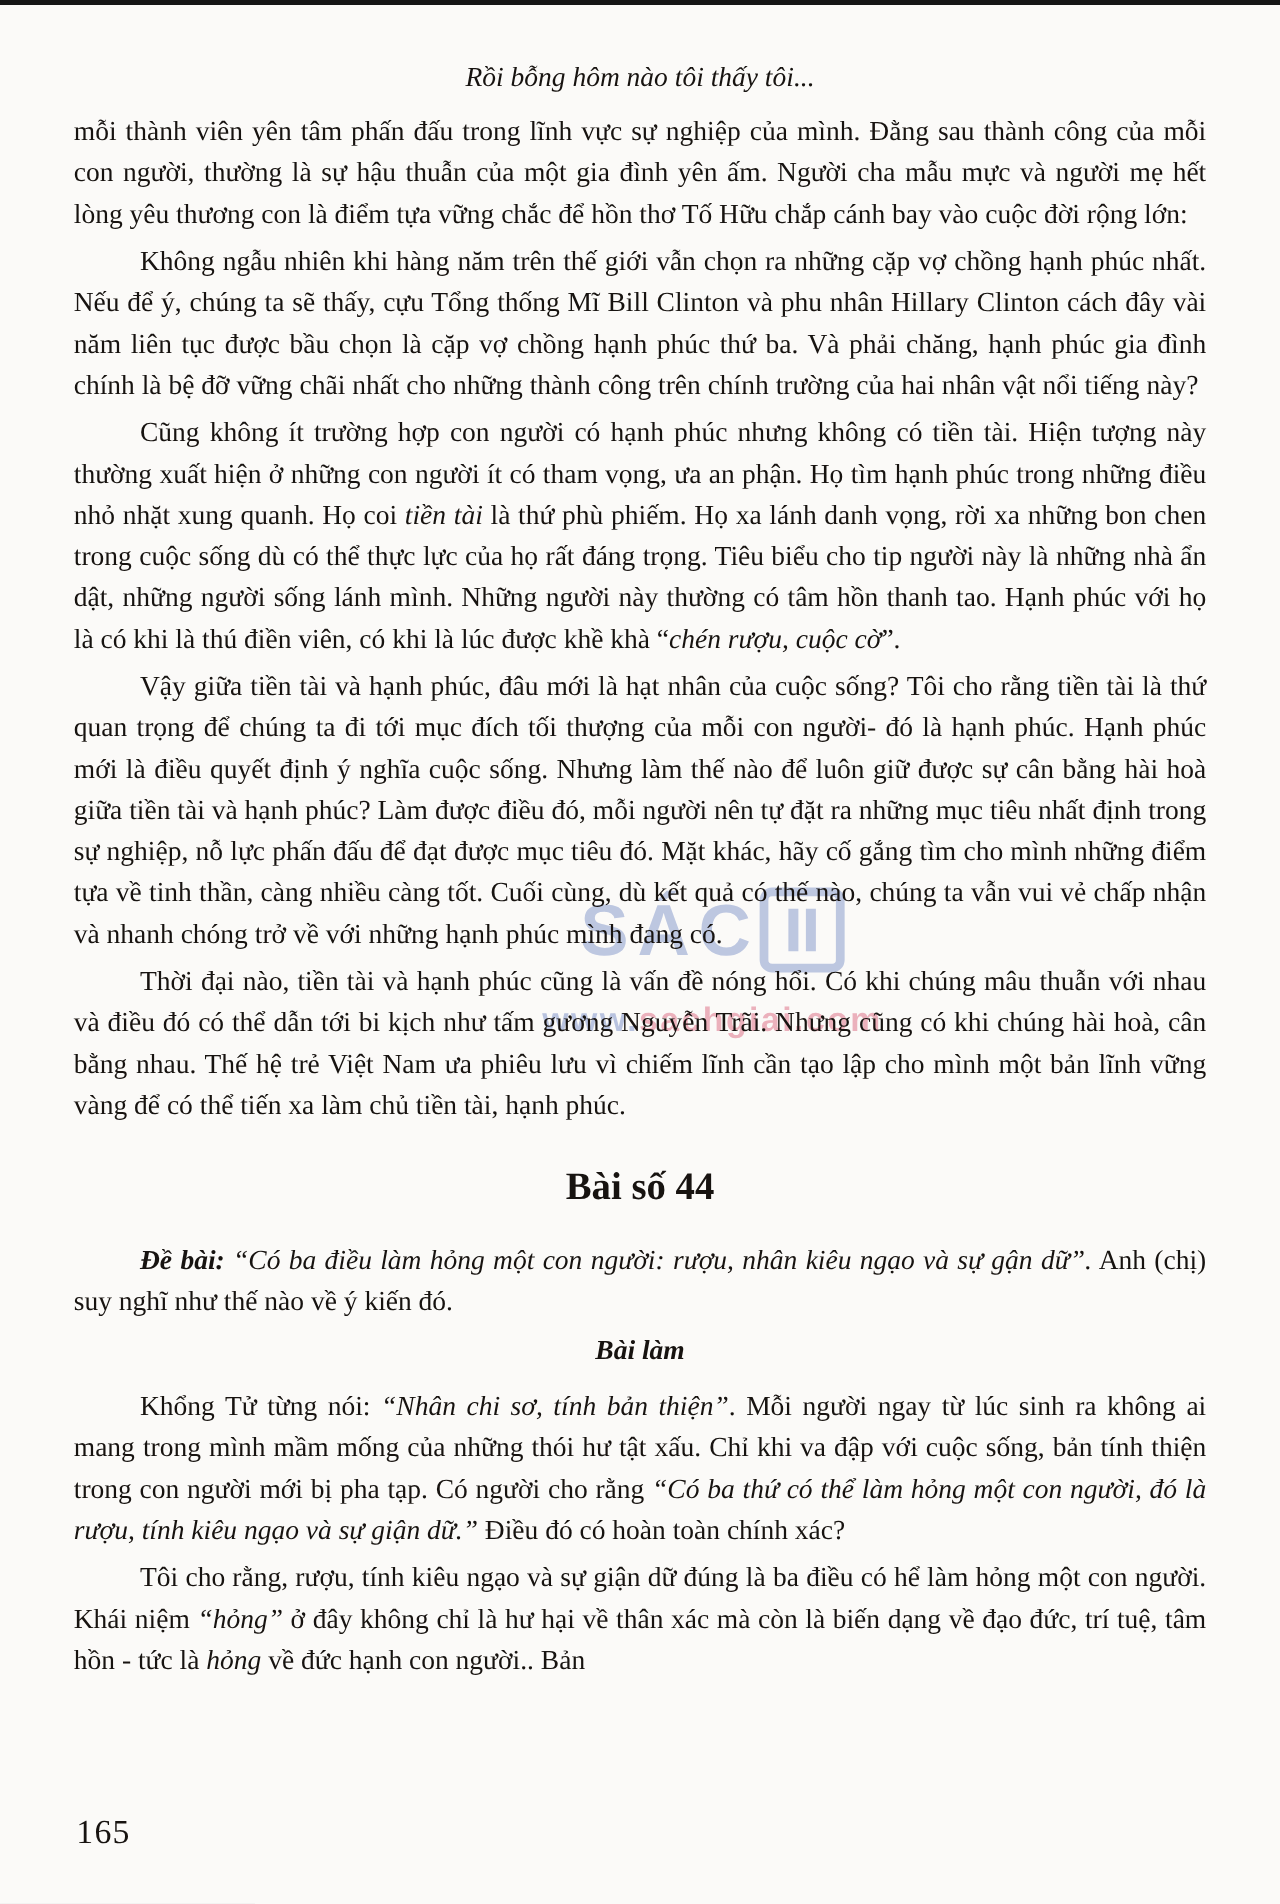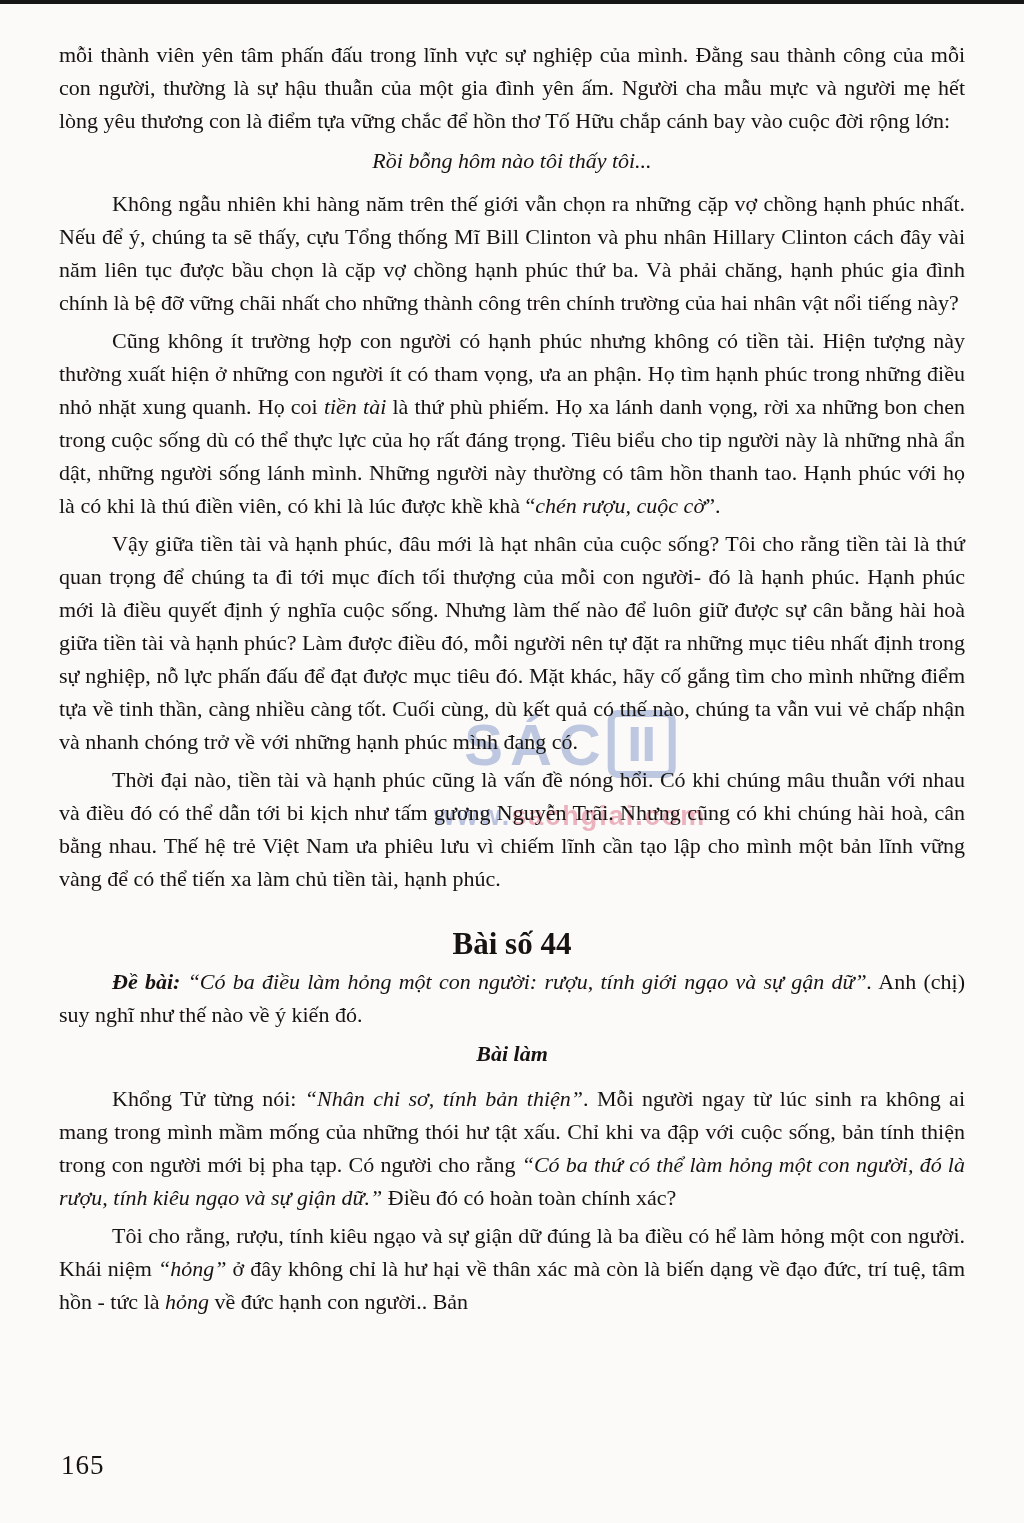--- a/index.html
+++ b/index.html
@@ -46,21 +46,21 @@
     z-index:1;
     font-size:22px;line-height:33px;
     text-align:justify;
   }
   .blk{margin:0;}
   .blk.body{margin:0 0 5px;}
   .blk.body.indent{text-indent:53px;}
   .blk.quote{text-align:center;font-style:italic;margin:7px 0 10px;}
   .blk.heading{
     text-align:center;font-weight:700;font-size:31px;line-height:42px;
-    margin:28px 0 0;
+    margin:28px 0 21px;
   }
   .blk.center-bi{text-align:center;font-weight:700;font-style:italic;margin:6px 0 12px;}
   .seg.i{font-style:italic;}
   .seg.bi{font-style:italic;font-weight:700;}
   .pagenum{
     position:absolute;left:61px;top:1450px;
     font-size:27px;letter-spacing:1px;z-index:1;
   }
 </style>
 </head>
@@ -77,28 +77,28 @@
         <span class="wm-bar"></span>
         <span class="wm-bar"></span>
       </span>
     </div>
     <div class="wm-url">
       <span style="color: rgb(169, 182, 217);">www.</span><span style="color: rgb(232, 159, 174);">sachgiai.com</span>
     </div>
   </div>
 
   <div class="content">
+      <div class="blk quote"><span class="seg i">Rồi bỗng hôm nào tôi thấy tôi...</span></div>
       <div class="blk body"><span class="seg n">mỗi thành viên yên tâm phấn đấu trong lĩnh vực sự nghiệp của mình. Đằng sau thành công của mỗi con người, thường là sự hậu thuẫn của một gia đình yên ấm. Người cha mẫu mực và người mẹ hết lòng yêu thương con là điểm tựa vững chắc để hồn thơ Tố Hữu chắp cánh bay vào cuộc đời rộng lớn:</span></div>
-      <div class="blk quote"><span class="seg i">Rồi bỗng hôm nào tôi thấy tôi...</span></div>
       <div class="blk body indent"><span class="seg n">Không ngẫu nhiên khi hàng năm trên thế giới vẫn chọn ra những cặp vợ chồng hạnh phúc nhất. Nếu để ý, chúng ta sẽ thấy, cựu Tổng thống Mĩ Bill Clinton và phu nhân Hillary Clinton cách đây vài năm liên tục được bầu chọn là cặp vợ chồng hạnh phúc thứ ba. Và phải chăng, hạnh phúc gia đình chính là bệ đỡ vững chãi nhất cho những thành công trên chính trường của hai nhân vật nổi tiếng này?</span></div>
       <div class="blk body indent"><span class="seg n">Cũng không ít trường hợp con người có hạnh phúc nhưng không có tiền tài. Hiện tượng này thường xuất hiện ở những con người ít có tham vọng, ưa an phận. Họ tìm hạnh phúc trong những điều nhỏ nhặt xung quanh. Họ coi </span><span class="seg i">tiền tài</span><span class="seg n"> là thứ phù phiếm. Họ xa lánh danh vọng, rời xa những bon chen trong cuộc sống dù có thể thực lực của họ rất đáng trọng. Tiêu biểu cho tip người này là những nhà ẩn dật, những người sống lánh mình. Những người này thường có tâm hồn thanh tao. Hạnh phúc với họ là có khi là thú điền viên, có khi là lúc được khề khà “</span><span class="seg i">chén rượu, cuộc cờ</span><span class="seg n">”.</span></div>
       <div class="blk body indent"><span class="seg n">Vậy giữa tiền tài và hạnh phúc, đâu mới là hạt nhân của cuộc sống? Tôi cho rằng tiền tài là thứ quan trọng để chúng ta đi tới mục đích tối thượng của mỗi con người- đó là hạnh phúc. Hạnh phúc mới là điều quyết định ý nghĩa cuộc sống. Nhưng làm thế nào để luôn giữ được sự cân bằng hài hoà giữa tiền tài và hạnh phúc? Làm được điều đó, mỗi người nên tự đặt ra những mục tiêu nhất định trong sự nghiệp, nỗ lực phấn đấu để đạt được mục tiêu đó. Mặt khác, hãy cố gắng tìm cho mình những điểm tựa về tinh thần, càng nhiều càng tốt. Cuối cùng, dù kết quả có thế nào, chúng ta vẫn vui vẻ chấp nhận và nhanh chóng trở về với những hạnh phúc mình đang có.</span></div>
       <div class="blk body indent"><span class="seg n">Thời đại nào, tiền tài và hạnh phúc cũng là vấn đề nóng hổi. Có khi chúng mâu thuẫn với nhau và điều đó có thể dẫn tới bi kịch như tấm gương Nguyễn Trãi. Nhưng cũng có khi chúng hài hoà, cân bằng nhau. Thế hệ trẻ Việt Nam ưa phiêu lưu vì chiếm lĩnh cần tạo lập cho mình một bản lĩnh vững vàng để có thể tiến xa làm chủ tiền tài, hạnh phúc.</span></div>
       <div class="blk heading"><span class="seg n">Bài số 44</span></div>
-      <div class="blk body indent"><span class="seg bi">Đề bài:</span><span class="seg n"> </span><span class="seg i">“Có ba điều làm hỏng một con người: rượu, tính giới ngạo và sự gận dữ”.</span><span class="seg n"> Anh (chị) suy nghĩ như thế nào về ý kiến đó.</span></div>
+      <div class="blk body indent"><span class="seg bi">Đề bài:</span><span class="seg n"> </span><span class="seg i">“Có ba điều làm hỏng một con người: rượu, nhân kiêu ngạo và sự gận dữ”.</span><span class="seg n"> Anh (chị) suy nghĩ như thế nào về ý kiến đó.</span></div>
       <div class="blk center-bi"><span class="seg n">Bài làm</span></div>
       <div class="blk body indent"><span class="seg n">Khổng Tử từng nói: </span><span class="seg i">“Nhân chi sơ, tính bản thiện”</span><span class="seg n">. Mỗi người ngay từ lúc sinh ra không ai mang trong mình mầm mống của những thói hư tật xấu. Chỉ khi va đập với cuộc sống, bản tính thiện trong con người mới bị pha tạp. Có người cho rằng </span><span class="seg i">“Có ba thứ có thể làm hỏng một con người, đó là rượu, tính kiêu ngạo và sự giận dữ.”</span><span class="seg n"> Điều đó có hoàn toàn chính xác?</span></div>
       <div class="blk body indent"><span class="seg n">Tôi cho rằng, rượu, tính kiêu ngạo và sự giận dữ đúng là ba điều có hể làm hỏng một con người. Khái niệm </span><span class="seg i">“hỏng”</span><span class="seg n"> ở đây không chỉ là hư hại về thân xác mà còn là biến dạng về đạo đức, trí tuệ, tâm hồn - tức là </span><span class="seg i">hỏng</span><span class="seg n"> về đức hạnh con người.. Bản</span></div>
     </div>
 
   <div class="pagenum">165</div>
 
 </div>
 
 </body></html>

